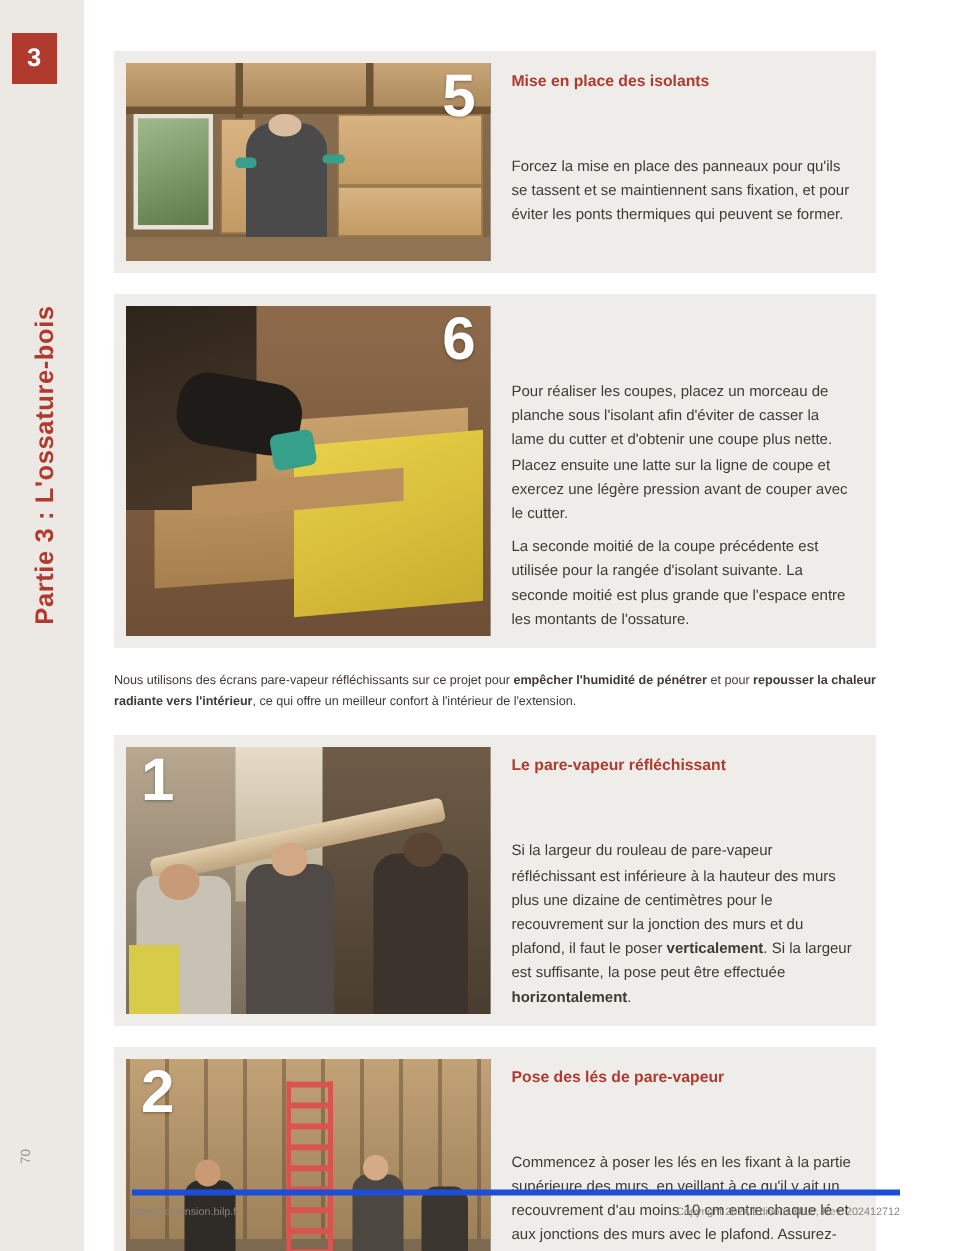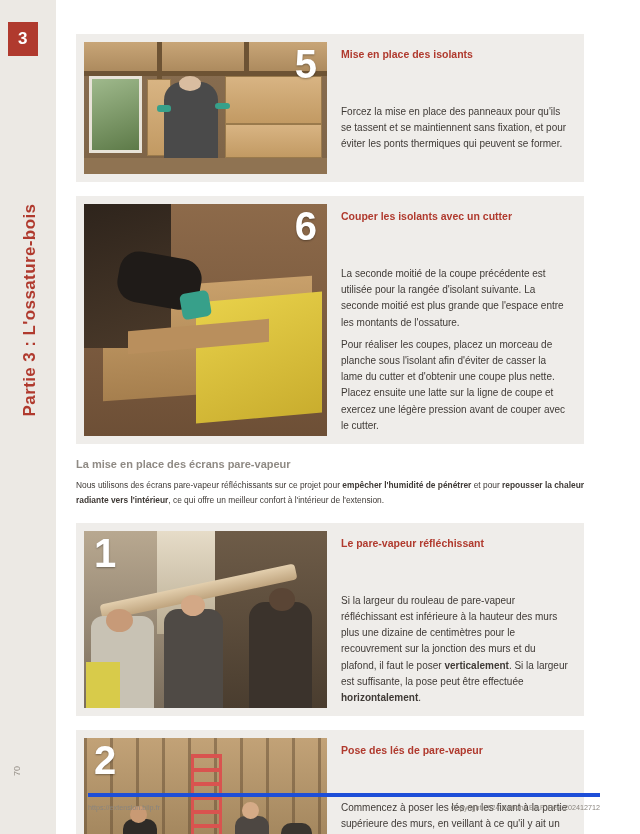--- a/index.html
+++ b/index.html
@@ -297,29 +297,27 @@
           <div class="board"></div>
           <div class="yellow"></div>
           <div class="dark"></div>
           <div class="arm"></div>
           <div class="strip"></div>
           <div class="glove"></div>
         </div>
         <div class="step-num">6</div>
       </div>
       <div class="step-body">
-        <div class="step-title">Couper les isolants avec un cutter</div>
         <div class="step-text">
+          <p>Pour réaliser les coupes, placez un morceau de planche sous l'isolant afin d'éviter de casser la lame du cutter et d'obtenir une coupe plus nette. Placez ensuite une latte sur la ligne de coupe et exercez une légère pression avant de couper avec le cutter.</p>
           <p>La seconde moitié de la coupe précédente est utilisée pour la rangée d'isolant suivante. La seconde moitié est plus grande que l'espace entre les montants de l'ossature.</p>
-          <p>Pour réaliser les coupes, placez un morceau de planche sous l'isolant afin d'éviter de casser la lame du cutter et d'obtenir une coupe plus nette. Placez ensuite une latte sur la ligne de coupe et exercez une légère pression avant de couper avec le cutter.</p>
         </div>
       </div>
     </div>
 
-    <div class="section-heading">La mise en place des écrans pare-vapeur</div>
     <div class="section-intro" id="section-intro">
         <p><span>Nous utilisons des écrans pare-vapeur réfléchissants sur ce projet pour </span><b>empêcher l'humidité de pénétrer</b><span> et pour </span><b>repousser la chaleur radiante vers l'intérieur</b><span>, ce qui offre un meilleur confort à l'intérieur de l'extension.</span></p>
       </div>
 
     <div class="step" style="min-height:152px;">
       <div class="photo">
         <div class="scene s1">
           <div class="light"></div>
           <div class="wallR"></div>
           <div class="roll"></div>

